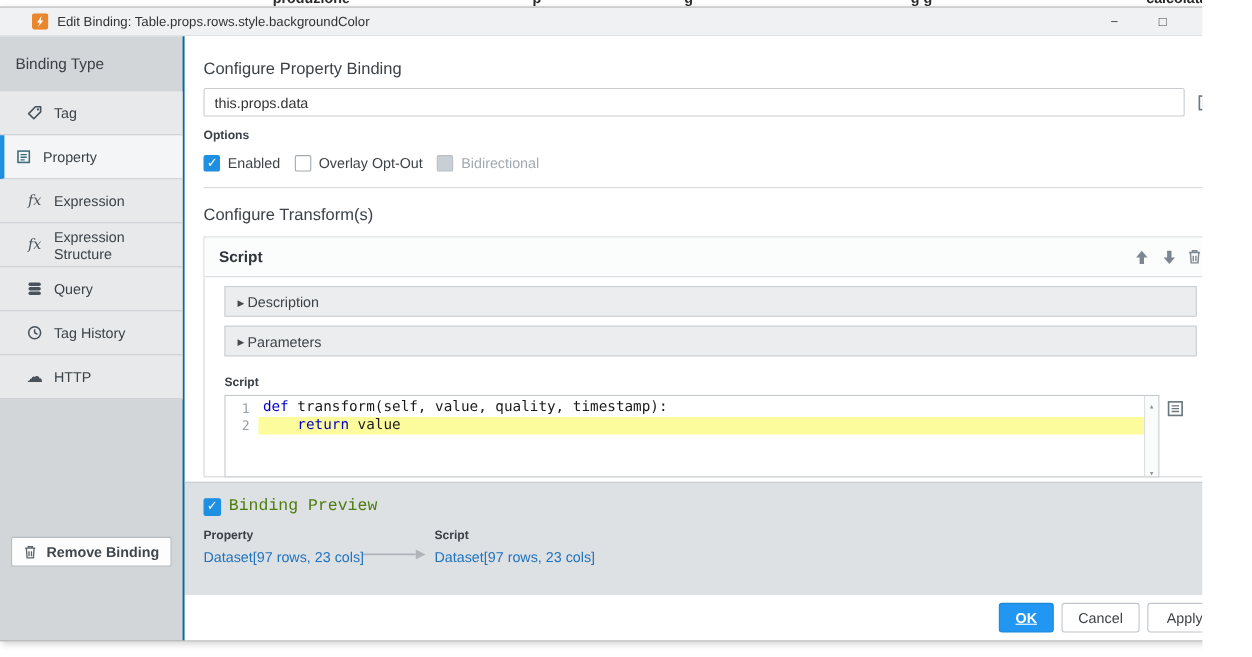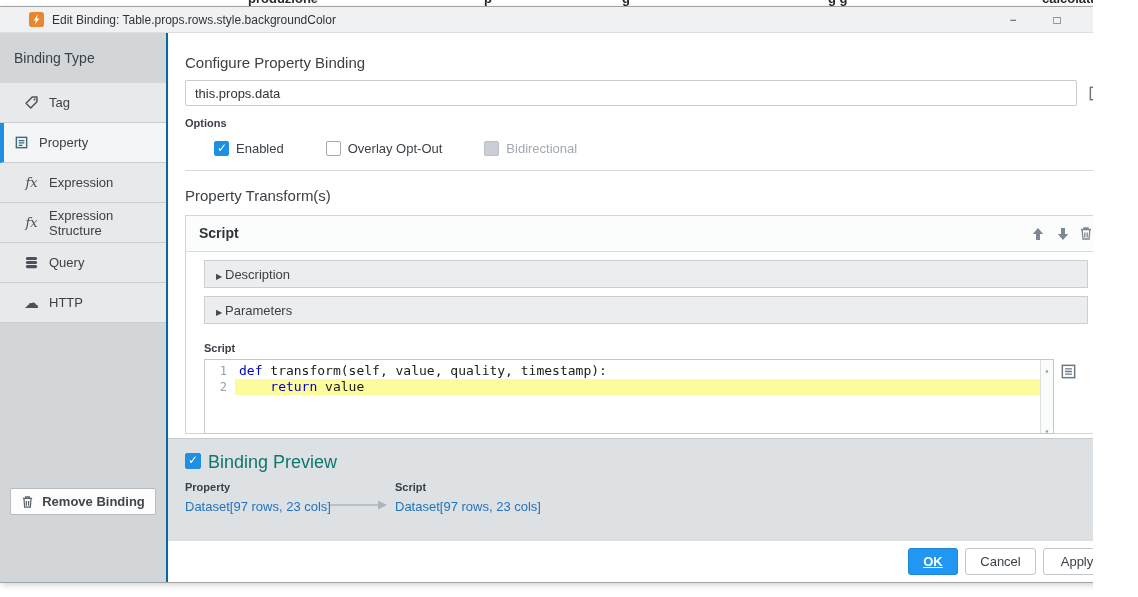--- a/index.html
+++ b/index.html
@@ -49,21 +49,21 @@
   .path-input { position:absolute; left:17px; top:47px; width:892px; height:26px; border:1px solid #c8ccd0;
                 border-radius:2px; padding:0 9px; font-size:13px; color:#333;
                 font-family:"Liberation Sans","DejaVu Sans",sans-serif; }
   .icon-btn { position:absolute; width:17px; height:17px; cursor:pointer; }
   .input-editor-btn { left:920px; top:52px; }
 
   .small-label { position:absolute; font-size:11px; font-weight:bold; color:#3a4045; }
   .options-label { left:17px; top:84px; }
 
   .cb-row { position:absolute; left:17px; top:107px; height:17px; display:flex; align-items:center; gap:13px; }
-  .cb-item { display:flex; align-items:flex-end; gap:7px;margin-left:29px; }
+  .cb-item { display:flex; align-items:flex-end; gap:7px; }
   .cb { width:15px; height:15px; border:1px solid #a2a9af; border-radius:2px; background:#fff; position:relative; flex:none; }
   .cb.on { background:var(--accent-blue,#1e8fe1); border-color:var(--accent-blue,#1e8fe1); }
   .cb.on::after { content:"\2713"; position:absolute; left:2px; top:-1px; color:#fff; font-size:12px; font-weight:bold; }
   .cb.disabled { background:#c9cfd4; border-color:#b8bfc5; }
   .cb-label { font-size:13px; color:#3c4248; }
   .cb-label.dim { color:#a2a9b0; }
 
   .divider { position:absolute; left:17px; top:137px; width:920px; height:1px; background:#d7dadd; }
 
   
@@ -103,21 +103,21 @@
   .content-scrollbar { position:absolute; right:2px; top:6px; width:14px; height:393px; background:#f2f3f4; border:1px solid #e5e7e9; }
   .csb-up, .csb-down { position:absolute; left:0; right:0; text-align:center; }
   .csb-up { top:1px; } .csb-down { bottom:1px; }
   .csb-up::before { content:"\25B4"; font-size:8px; color:#9aa0a5; }
   .csb-down::before { content:"\25BE"; font-size:8px; color:#9aa0a5; }
   .csb-thumb { position:absolute; left:1px; right:1px; top:14px; height:150px; background:#d8dbde; border-radius:2px; }
 
   
   .preview { position:absolute; left:0; right:0; top:405px; height:103px; background:#dee1e4; border-top:1px solid #c7cbcf; }
   .pv-cb { position:absolute; left:17px; top:14px; width:16px; height:16px; }
-  .pv-title { position:absolute; left:40px; top:13px; font-size:18px; color:#0f766e; }
+  .pv-title { position:absolute; left:40px; top:13px; font-size:15px; color:#4d7c0f;font-family:Liberation Mono, monospace; }
   .pv-prop-label { left:17px; top:42px; }
   .pv-script-label { left:227px; top:42px; }
   .pv-value { position:absolute; font-size:13px; color:var(--link-blue,#2173bd); cursor:pointer; }
   .pv-prop-value { left:17px; top:60px; }
   .pv-script-value { left:227px; top:60px; }
   .pv-arrow { position:absolute; left:162px; top:58px; }
 
   
   .footer { position:absolute; left:0; right:0; top:508px; bottom:0; background:#fff;
             display:flex; align-items:center; justify-content:flex-end; gap:7px; padding-right:12px; }
@@ -189,20 +189,29 @@
         <span class="sb-icon">
             <svg width="15" height="15" viewBox="0 0 16 16" fill="#49525a">
               <rect x="2" y="2" width="12" height="3.4" rx="1.7"></rect>
               <rect x="2" y="6.3" width="12" height="3.4" rx="1.7"></rect>
               <rect x="2" y="10.6" width="12" height="3.4" rx="1.7"></rect>
             </svg>
           </span>
         <span class="sb-label">Query</span>
       </div>
       <div class="sb-item">
+        <span class="sb-icon">
+            <svg width="15" height="15" viewBox="0 0 16 16">
+              <circle cx="8" cy="8" r="5.8" fill="none" stroke="#49525a" stroke-width="1.5"></circle>
+              <path d="M8 4.5 V8 L10.8 9.6" fill="none" stroke="#49525a" stroke-width="1.4"></path>
+            </svg>
+          </span>
+        <span class="sb-label">Tag History</span>
+      </div>
+      <div class="sb-item">
         <span class="sb-icon cloud-glyph"></span>
         <span class="sb-label">HTTP</span>
       </div>
 
       <button class="remove-btn">
         <span style="display:flex">
             <svg width="13" height="14" viewBox="0 0 14 15" fill="none" stroke="#5a636b" stroke-width="1.3">
               <path d="M2 3.5 h10 M5 3.5 V2 h4 v1.5 M3.2 3.5 l.7 9.5 h6.2 l.7-9.5 M5.8 6.5 v5 M8.2 6.5 v5"></path>
             </svg>
           </span>
@@ -233,21 +242,21 @@
             <span class="cb-label">Overlay Opt-Out</span>
           </div>
           <div class="cb-item">
             <span class="cb disabled"></span>
             <span class="cb-label dim">Bidirectional</span>
           </div>
         </div>
 
         <div class="divider"></div>
 
-        <div class="h1 heading2">Property Transform(s)</div>
+        <div class="h1 heading2">Configure Transform(s)</div>
 
         <div class="card">
           <div class="card-header">
             <span class="card-title">Script</span>
             <span class="card-ic ic-up"><svg width="14" height="14" viewBox="0 0 14 14" fill="#7d8791">
                   <path d="M7 1 L12.2 7 H9 V13 H5 V7 H1.8 Z"></path>
                 </svg></span>
             <span class="card-ic ic-down"><svg width="14" height="14" viewBox="0 0 14 14" fill="#7d8791" style="transform:rotate(180deg)">
                   <path d="M7 1 L12.2 7 H9 V13 H5 V7 H1.8 Z"></path>
                 </svg></span>

